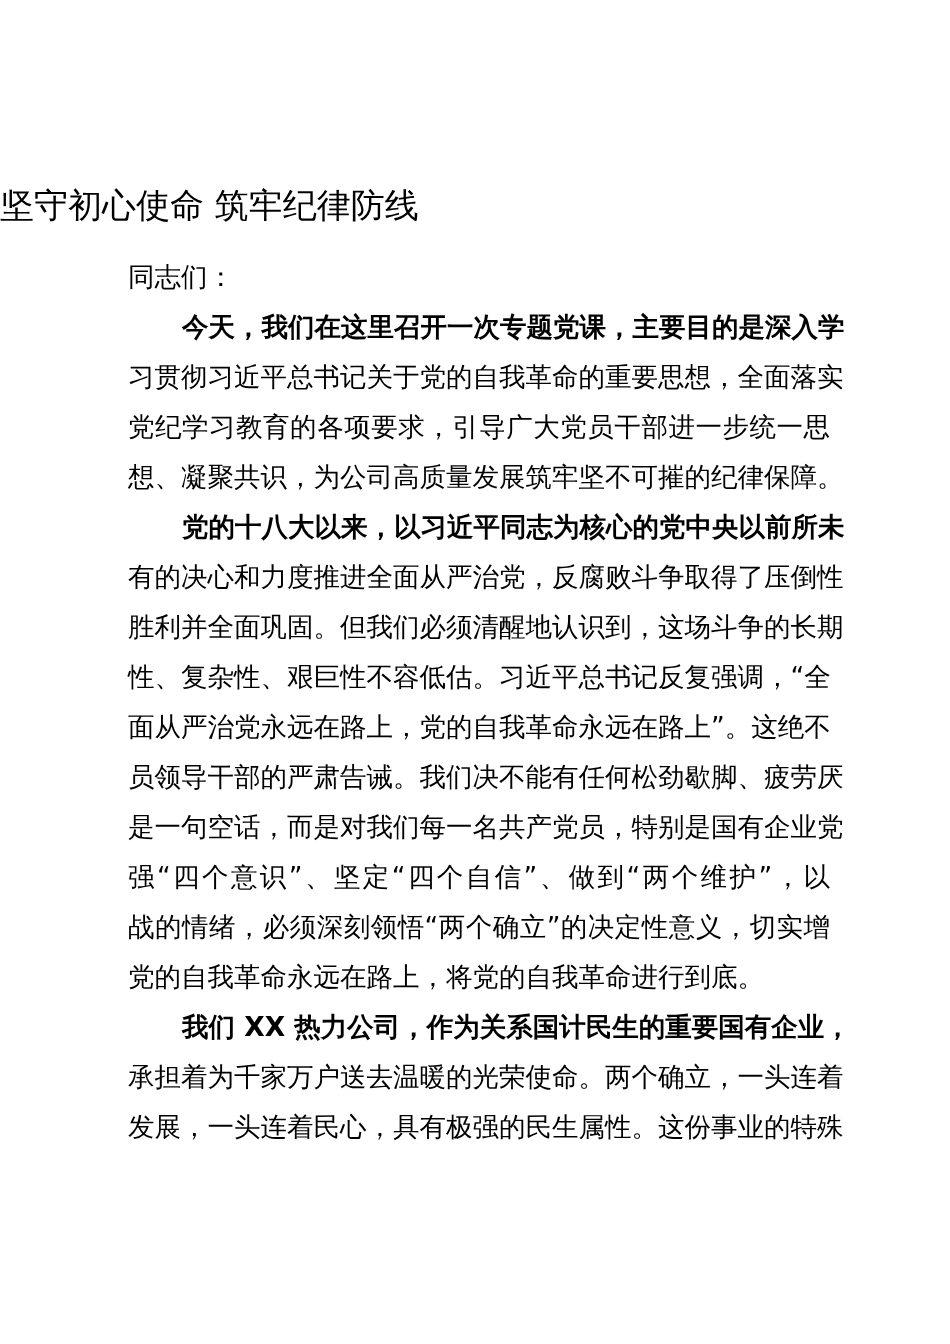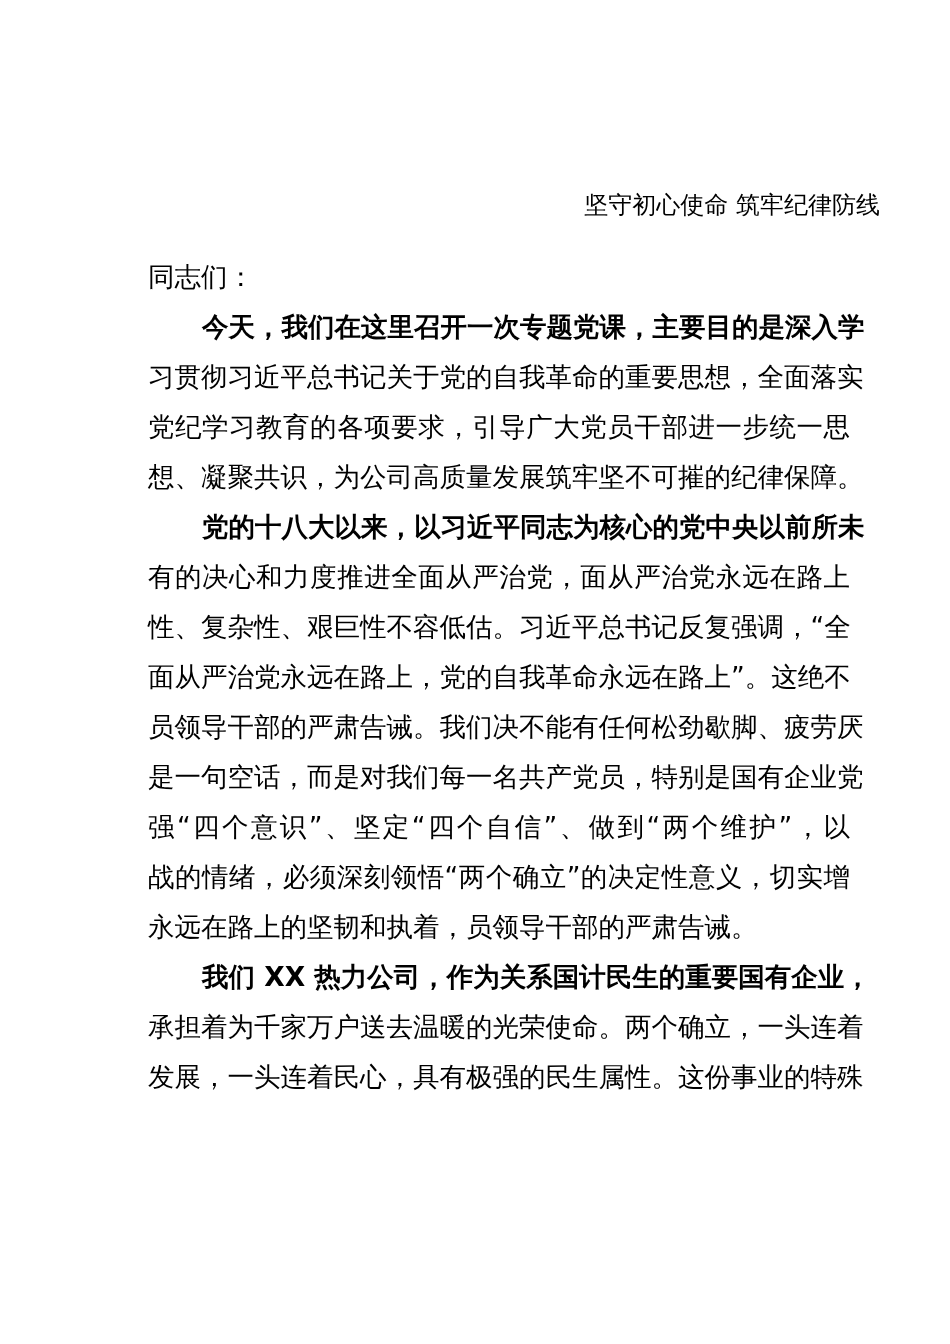--- a/index.html
+++ b/index.html
@@ -21,33 +21,32 @@
       top: 0;
       width: 950px;
       height: 1344px;
       background: #ffffff;
     }
     .title {
       position: absolute;
       left: 0;
       width: 880px;
       top: 181px;
-      text-align: right;
-      font-size: 24px;
+      text-align: left;
+      font-size: 34px;
       line-height: 48px;
       height: 48px;
       white-space: nowrap;
       letter-spacing: 0;
     }
     .body-block {
       position: absolute;
       left: 128px;
       top: 252px;
       width: 710px;
-      margin-left: 20px;
     }
     .line {
       display: block;
       height: 50px;
       line-height: 50px;
       font-size: 26.5px;
       white-space: nowrap;
       text-align: justify;
       text-align-last: justify;
       width: 702px;
@@ -78,28 +77,29 @@
 
     <div>
       <span class="line indent">今天，我们在这里召开一次专题党课，主要目的是深入学</span>
       <span class="line">习贯彻习近平总书记关于党的自我革命的重要思想，全面落实</span>
       <span class="line">党纪学习教育的各项要求，引导广大党员干部进一步统一思</span>
       <span class="line last">想、凝聚共识，为公司高质量发展筑牢坚不可摧的纪律保障。</span>
     </div>
 
     <div>
       <span class="line indent">党的十八大以来，以习近平同志为核心的党中央以前所未</span>
-      <span class="line">有的决心和力度推进全面从严治党，面从严治党永远在路上</span>
+      <span class="line">有的决心和力度推进全面从严治党，反腐败斗争取得了压倒性</span>
+      <span class="line">胜利并全面巩固。但我们必须清醒地认识到，这场斗争的长期</span>
       <span class="line">性、复杂性、艰巨性不容低估。习近平总书记反复强调，“全</span>
       <span class="line">面从严治党永远在路上，党的自我革命永远在路上”。这绝不</span>
       <span class="line">员领导干部的严肃告诫。我们决不能有任何松劲歇脚、疲劳厌</span>
       <span class="line">是一句空话，而是对我们每一名共产党员，特别是国有企业党</span>
       <span class="line">强“四个意识”、坚定“四个自信”、做到“两个维护”，以</span>
       <span class="line">战的情绪，必须深刻领悟“两个确立”的决定性意义，切实增</span>
-      <span class="line last">永远在路上的坚韧和执着，员领导干部的严肃告诫。</span>
+      <span class="line last">党的自我革命永远在路上，将党的自我革命进行到底。</span>
     </div>
 
     <div>
       <span class="line indent">我们 XX 热力公司，作为关系国计民生的重要国有企业，</span>
       <span class="line">承担着为千家万户送去温暖的光荣使命。两个确立，一头连着</span>
       <span class="line">发展，一头连着民心，具有极强的民生属性。这份事业的特殊</span>
     </div>
 
   </div>
 </div>

